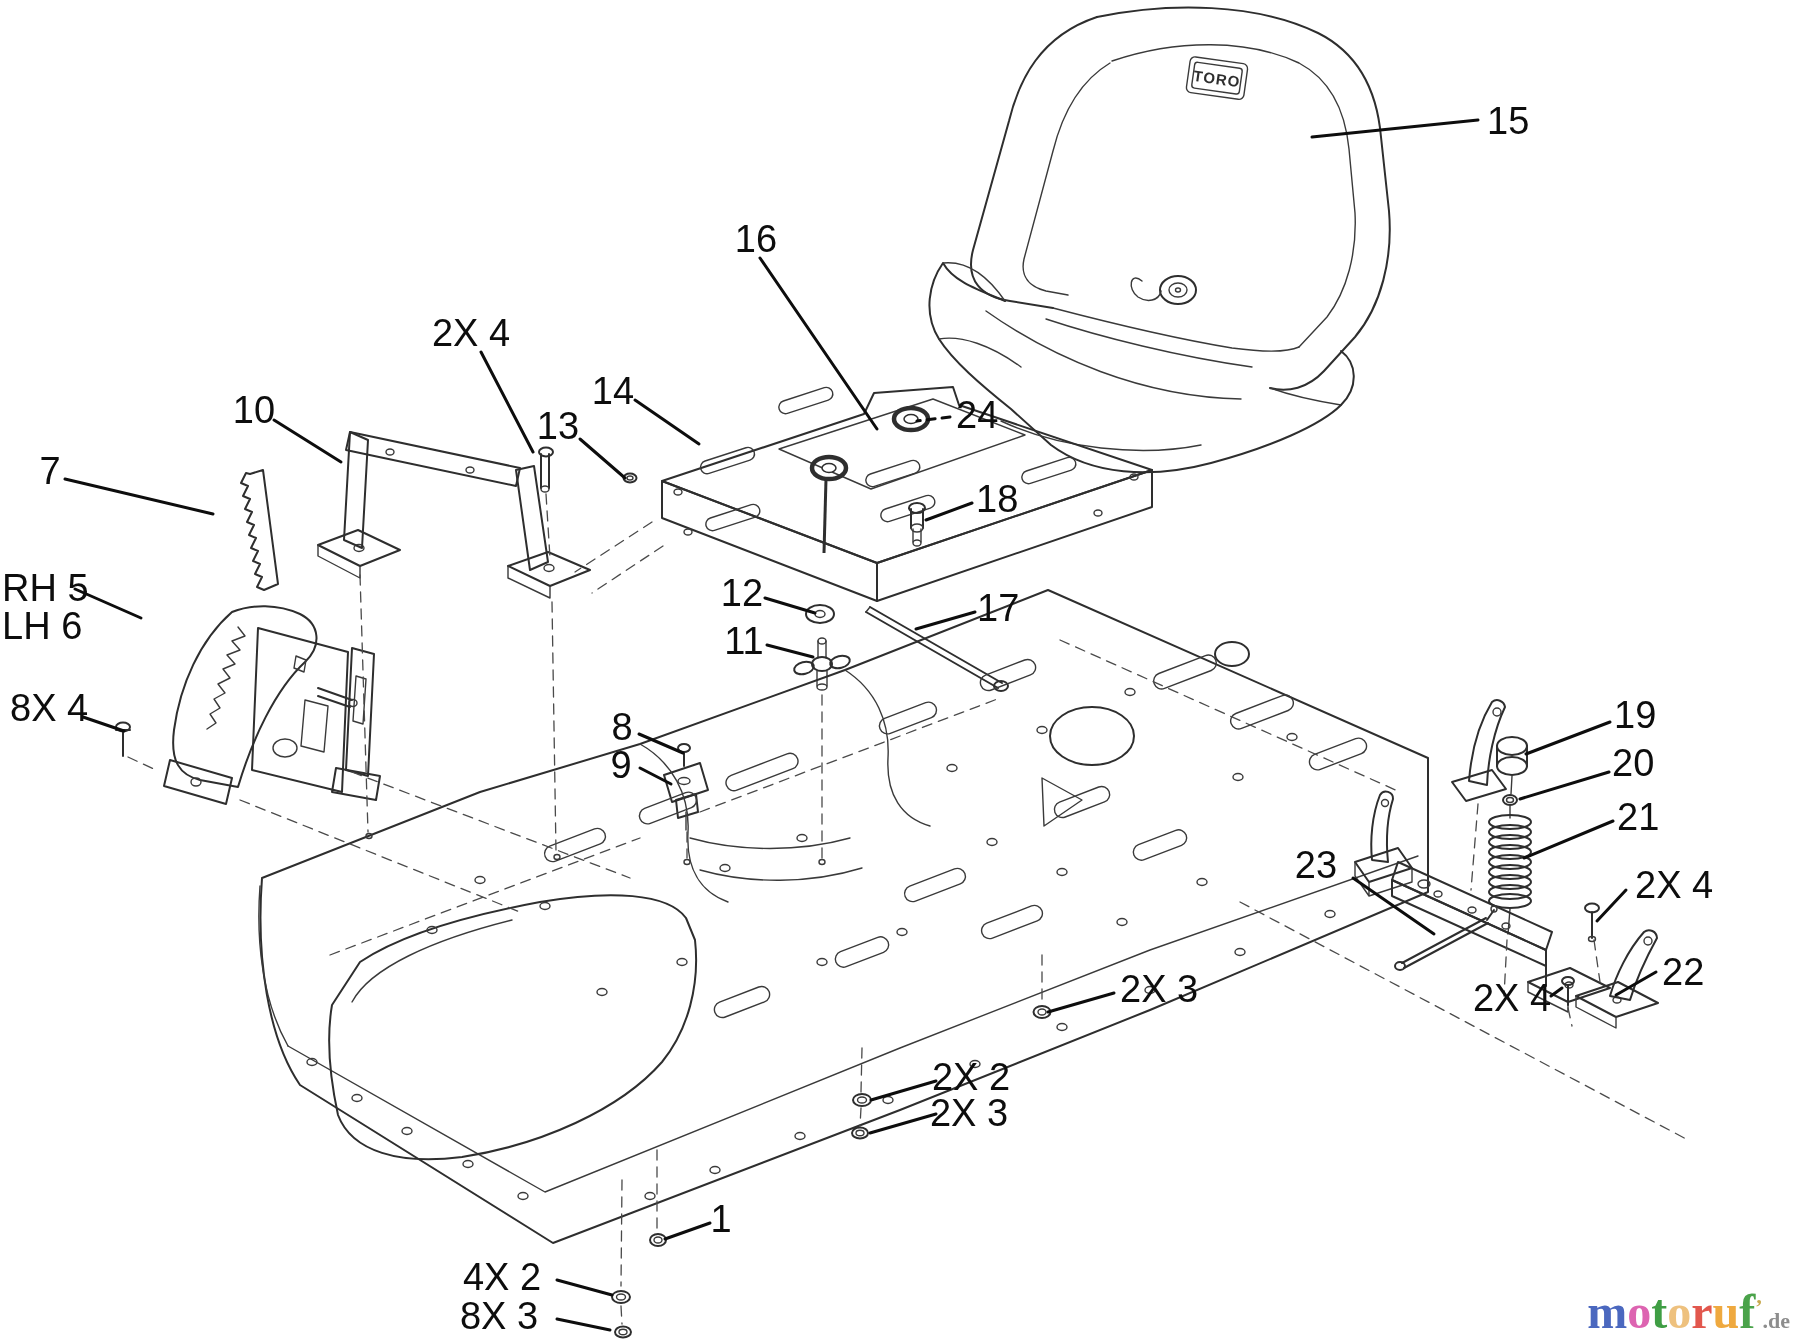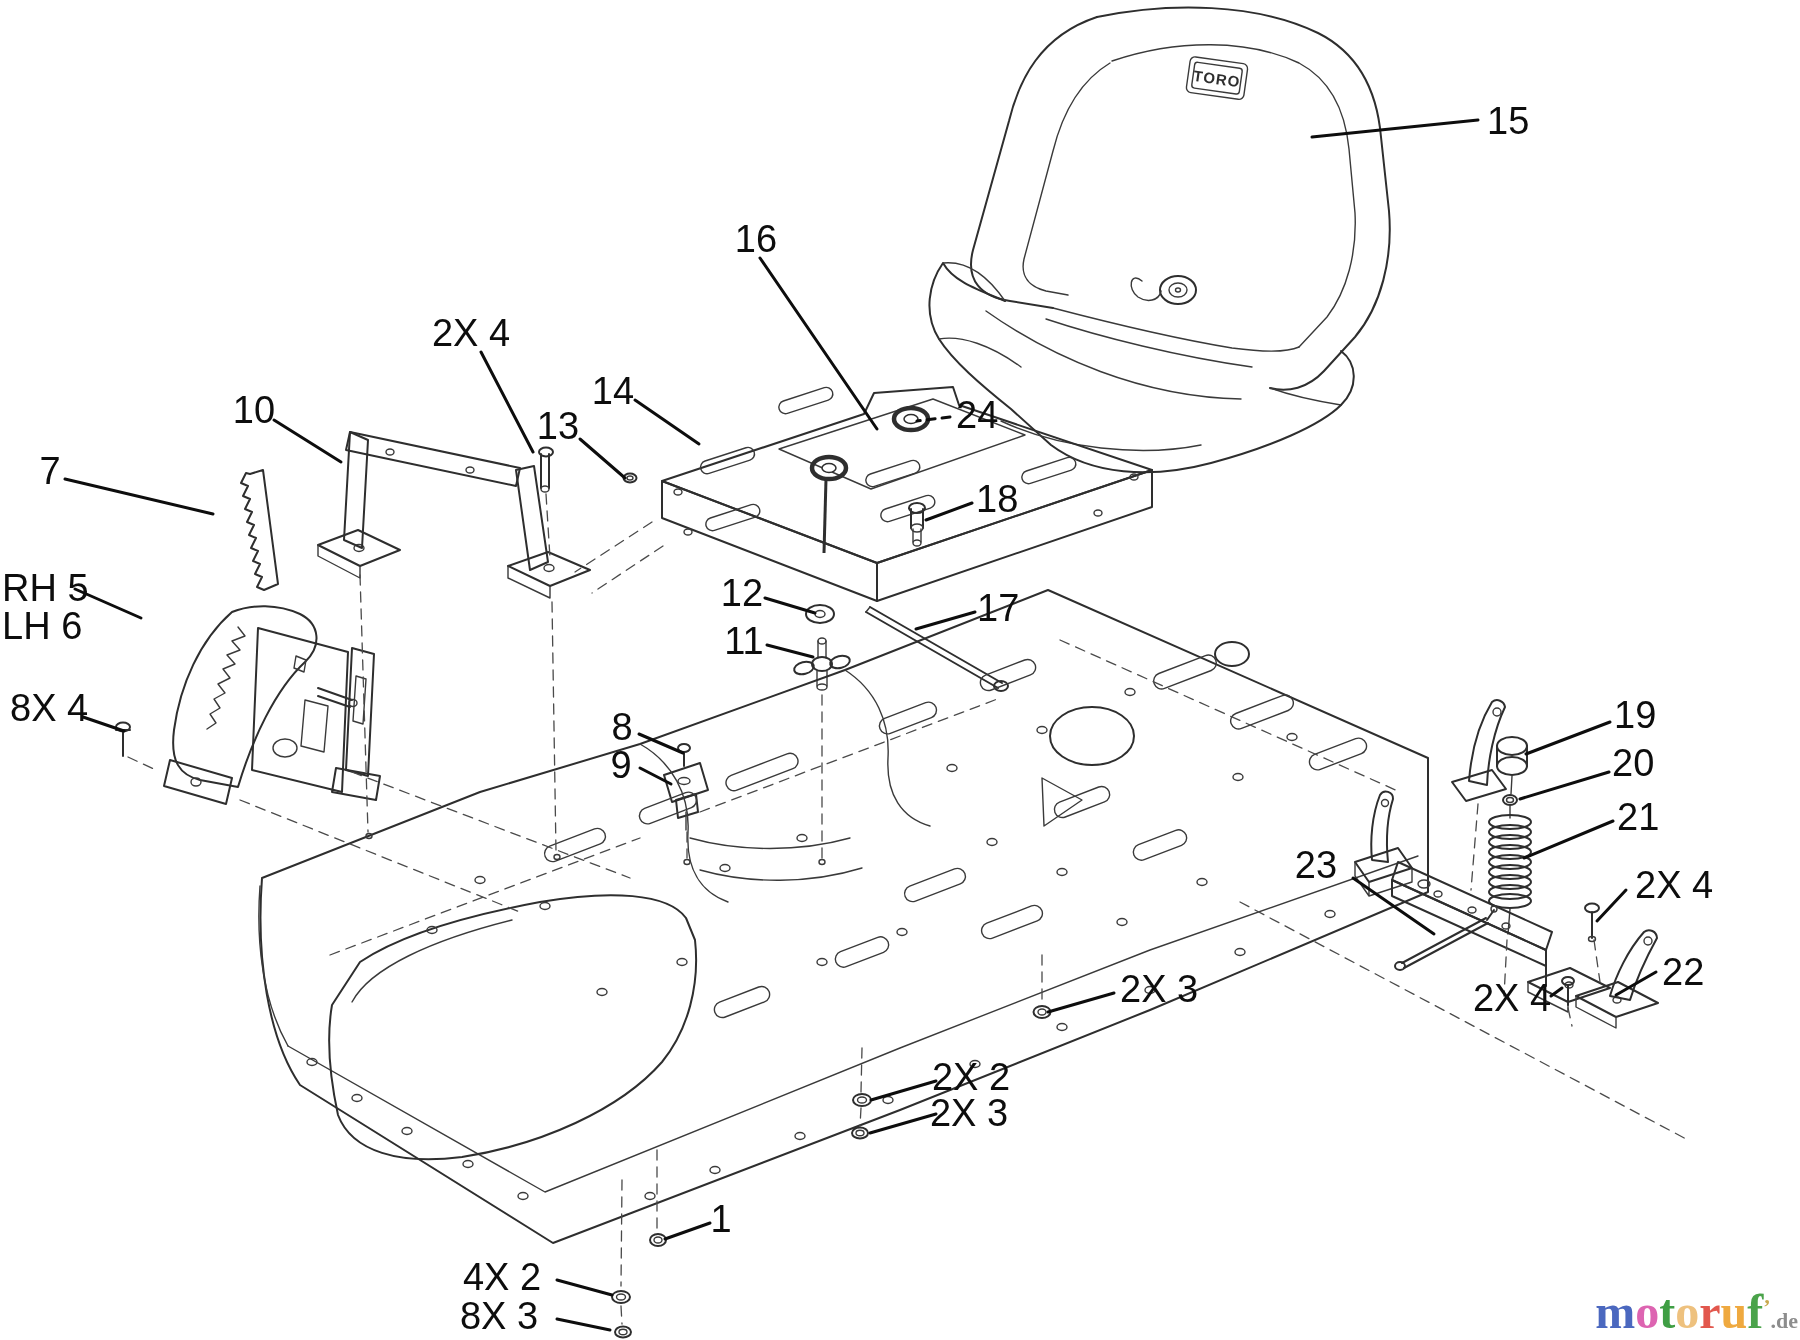--- a/index.html
+++ b/index.html
@@ -7,21 +7,21 @@
          font-family:"Liberation Sans",sans-serif;}
   svg{position:absolute;left:0;top:0;}
   svg .part{stroke:#2e2e2e;stroke-width:2;fill:none;stroke-linecap:round;stroke-linejoin:round;}
   svg .thin{stroke:#3a3a3a;stroke-width:1.4;fill:none;stroke-linecap:round;stroke-linejoin:round;}
   svg .dash{stroke:#4a4a4a;stroke-width:1.3;fill:none;stroke-dasharray:10 7;stroke-linecap:round;}
   svg .leader{stroke:#0d0d0d;stroke-width:3;fill:none;stroke-linecap:round;}
   svg .leader.dashed{stroke-dasharray:8 7;}
   svg text.callout{font-family:"Liberation Sans",sans-serif;font-size:38px;fill:#0d0d0d;}
   svg text.badge{font-family:"Liberation Sans",sans-serif;font-size:15px;font-weight:bold;
                  letter-spacing:1px;fill:#2e2e2e;stroke:none;text-anchor:middle;}
-  .logo{position:absolute;right:2px;bottom:4px;font-family:"Liberation Serif",serif;
+  .logo{position:absolute;right:10px;bottom:4px;font-family:"Liberation Serif",serif;
         font-weight:bold;font-size:48px;letter-spacing:0px;line-height:1;}
   .logo .suffix{font-size:22px;font-weight:bold;}
   .logo .tick{font-size:22px;vertical-align:14px;}
 </style>
 </head>
 <body>
 
 <div class="stage">
 <svg width="1800" height="1340" viewBox="0 0 1800 1340">
 

